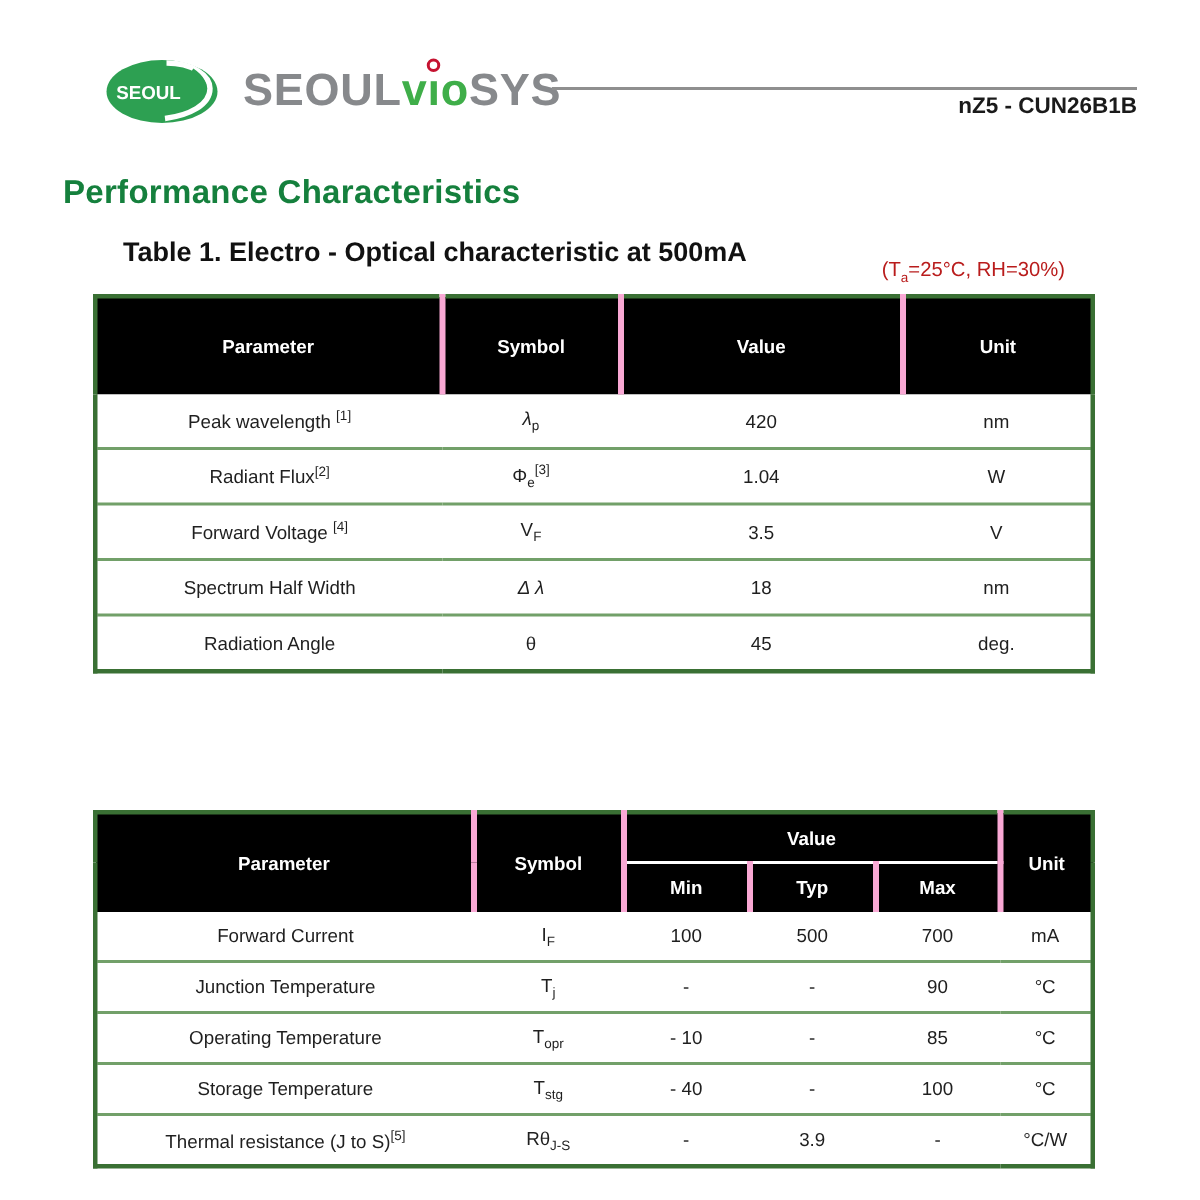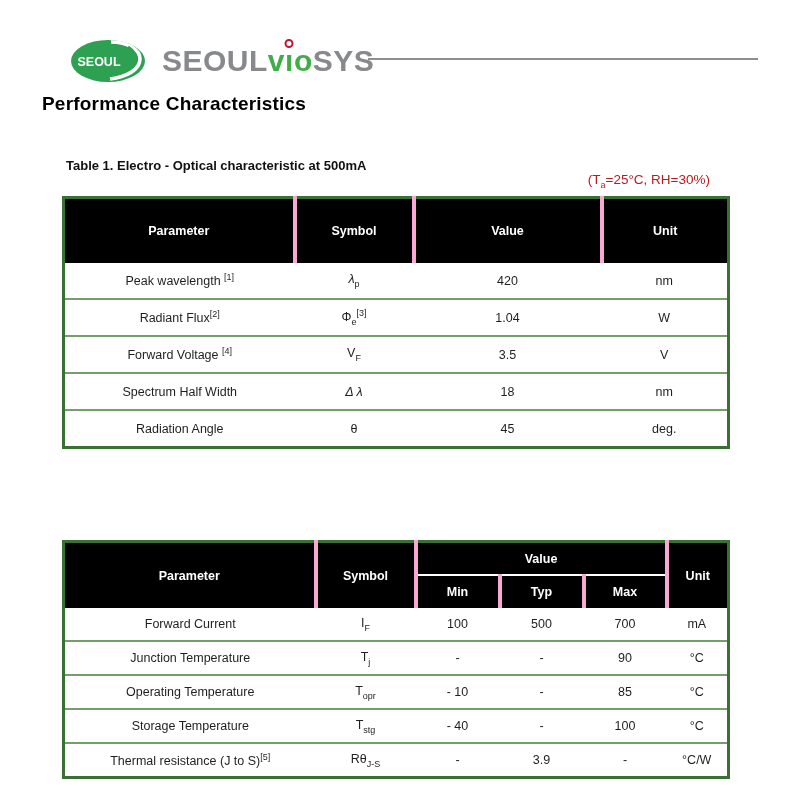--- a/index.html
+++ b/index.html
@@ -11,22 +11,22 @@
   .logo svg{display:block;}
   .wordmark{font-size:30px;font-weight:bold;letter-spacing:0.5px;line-height:1;display:flex;align-items:baseline;}
   .wm-gray{color:#87898c;}
   .wm-green{color:#3fae49;}
   .wm-i{position:relative;display:inline-block;}
   .red-ring{position:absolute;left:50%;top:-7px;transform:translateX(-50%);width:5px;height:5px;border:2.5px solid #c51230;border-radius:50%;box-sizing:content-box;}
   .head-rule{position:absolute;left:368px;top:58px;width:390px;height:2px;background:#8f8f8f;}
   .part-number{position:absolute;left:480px;top:62px;width:278px;text-align:right;font-size:15px;font-weight:bold;color:#1a1a1a;}
 
   
-  .page-title{position:absolute;left:42px;top:93px;font-size:19px;font-weight:bold;color:#000000;letter-spacing:0.2px;}
-  .caption{position:absolute;font-size:13px;font-weight:bold;color:#111;}
+  .page-title{position:absolute;left:42px;top:115px;font-size:22px;font-weight:bold;color:#15803d;letter-spacing:0.2px;}
+  .caption{position:absolute;font-size:18px;font-weight:bold;color:#111;margin-left:16px;}
   .caption-1{left:66px;top:158px;}
   .caption-2{left:66px;top:503px;}
   .condition{position:absolute;left:410px;top:172px;width:300px;text-align:right;font-size:13.5px;color:#b91c1c;}
 
   
   .dtable{border-collapse:collapse;table-layout:fixed;position:absolute;left:62px;width:665px;border:3px solid #3a7034;}
   .t1{top:196px;}
   .t2{top:540px;}
   .dtable thead th{background:#000000;color:#ffffff;font-size:12.5px;font-weight:bold;text-align:center;padding:0;}
   .dtable thead th.wl{border-left:4px solid #f9a8d4;}
@@ -57,20 +57,21 @@
     <div class="wordmark">
       <span class="wm-gray">SEOUL</span>
         <span class="wm-green">v</span>
         <span class="wm-green wm-i"><span>ı</span><span class="red-ring"></span></span>
         <span class="wm-green">o</span>
         <span class="wm-gray">SYS</span>
     </div>
   </div>
 
   <div class="head-rule"></div>
+  <div class="part-number">nZ5 - CUN26B1B</div>
 
   <div class="page-title">Performance Characteristics</div>
 
   <div class="caption caption-1">Table 1. Electro - Optical characteristic at 500mA</div>
   <div class="condition"><span>(T</span><sub>a</sub><span>=25°C, RH=30%)</span></div>
 
   <table class="dtable t1">
     <colgroup>
         <col style="width:231px">
         <col style="width:119px">

